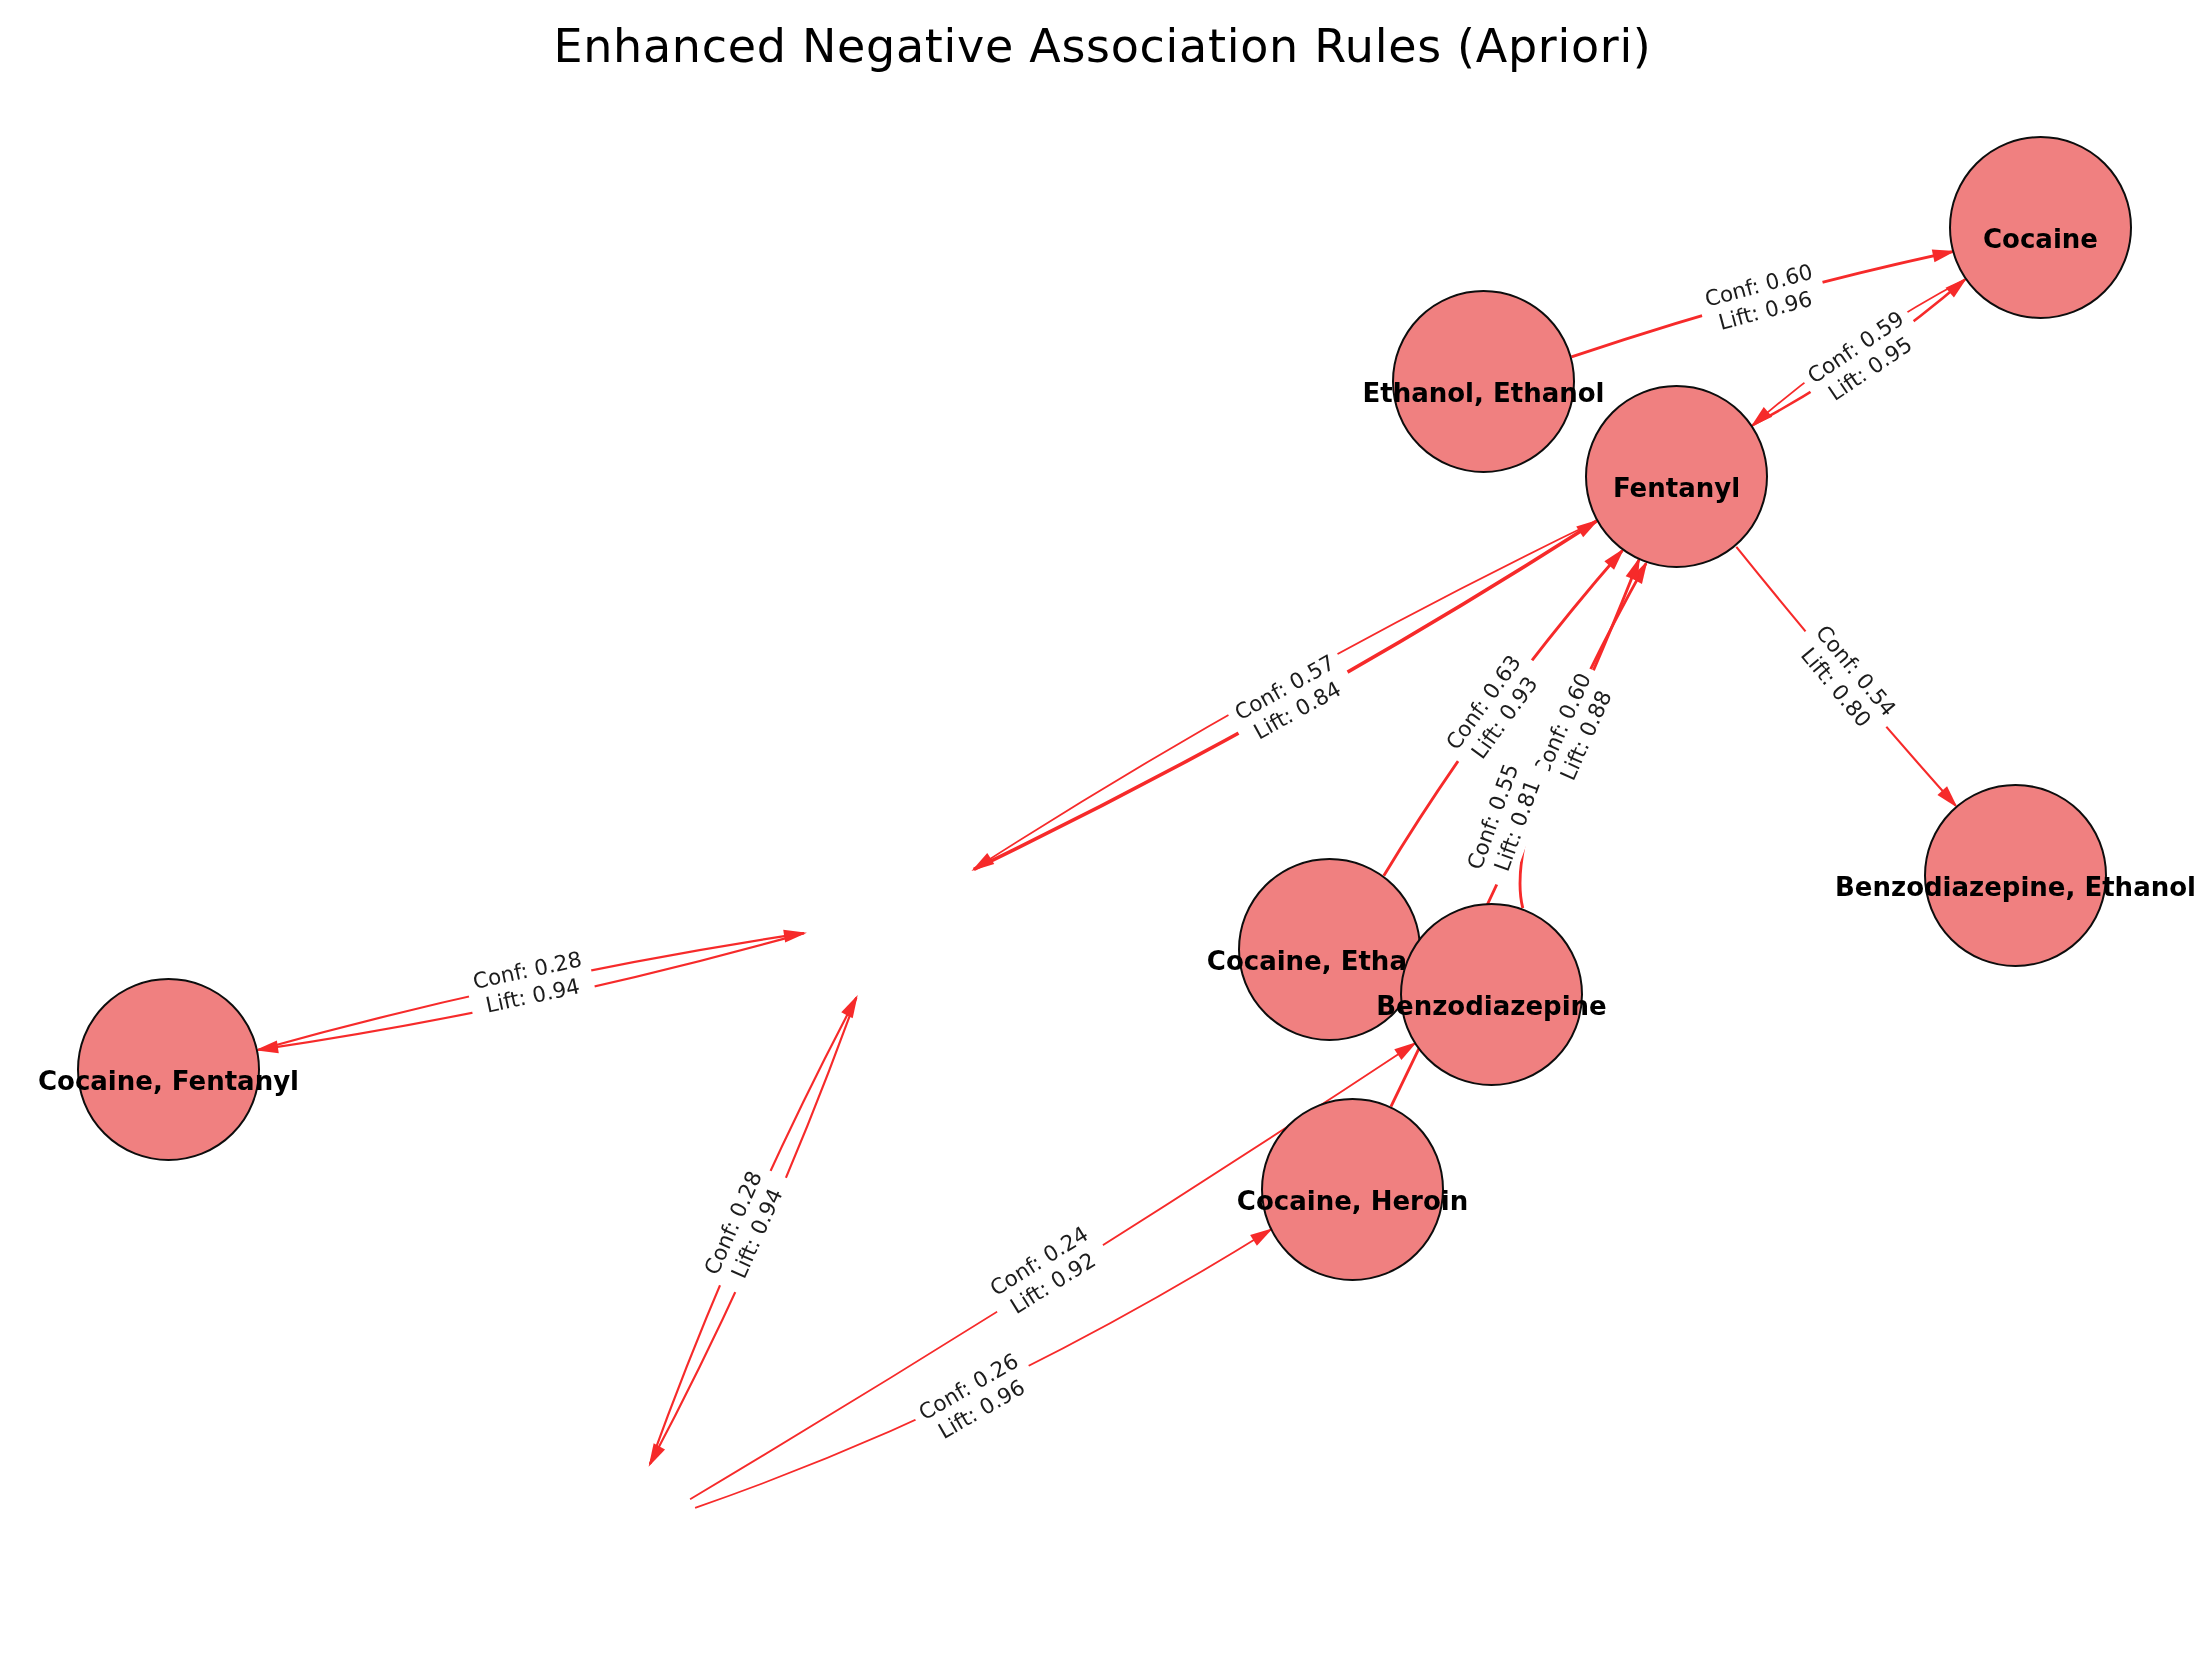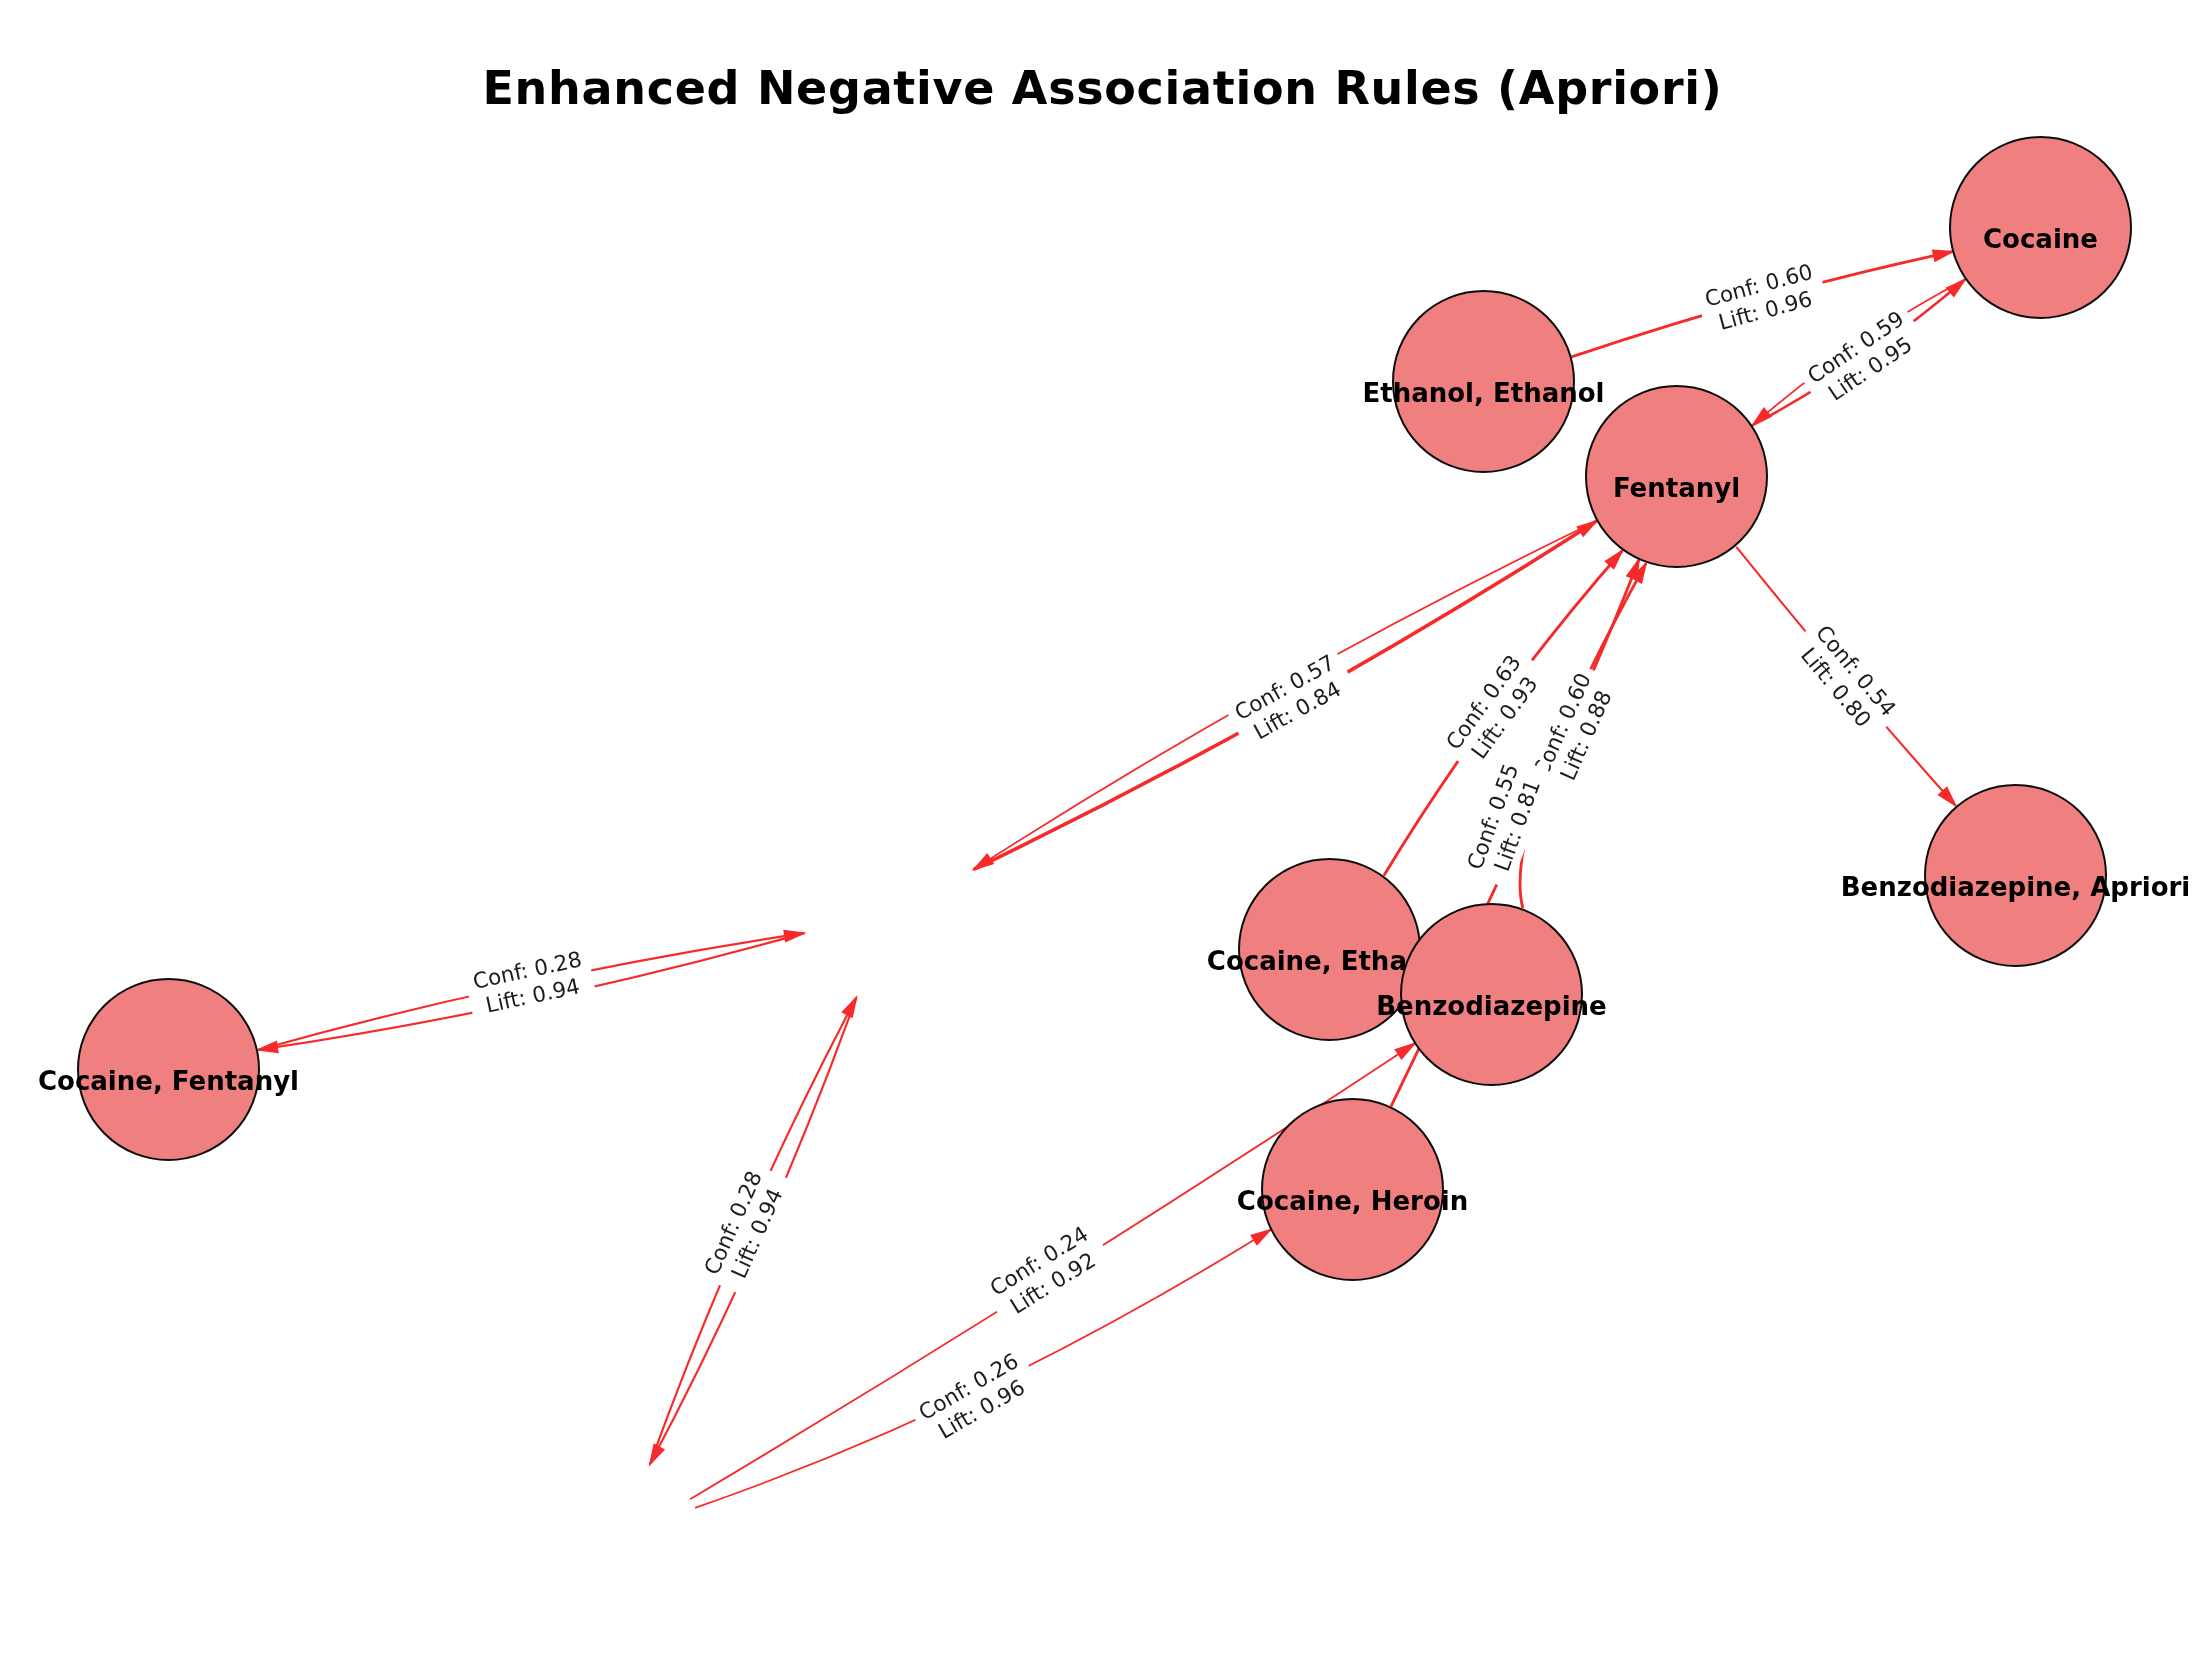--- a/index.html
+++ b/index.html
@@ -1,19 +1,19 @@
 <!DOCTYPE html>
 <html style="font-size:11.5px"><head>
 <meta charset="utf-8">
 <style>
   html,body{margin:0;padding:0;background:#ffffff;}
   #figure{position:relative;width:2205px;height:1667px;background:#ffffff;overflow:hidden;
           font-family:"DejaVu Sans","Liberation Sans",sans-serif;}
   #title{position:absolute;left:50%;top:18.6px;transform:translateX(-50%);
-         font-size:46px;font-weight:bold;color:#000000;letter-spacing:0.7px;white-space:nowrap;margin-top:42px;}
+         font-size:46px;font-weight:normal;color:#000000;letter-spacing:0.7px;white-space:nowrap;}
   #edges{position:absolute;left:0;top:0;}
   .node{position:absolute;width:183px;height:183px;border-radius:50%;
         background:#f08080;border:2.2px solid #0d0d0d;box-sizing:border-box;
         display:flex;align-items:center;justify-content:center;}
   .node-label{font-size:26px;font-weight:bold;color:#000000;white-space:nowrap;line-height:1;margin-top:23px;}
   .edge-label{position:absolute;transform:translate(-50%,-50%) rotate(var(--r));
               background:#ffffff;border-radius:7.2px;padding:2.9px 7.2px;
               font-size:21.5px;color:#1c1c1c;text-align:center;line-height:1.2;white-space:nowrap;}
 </style>
 </head>
@@ -62,21 +62,21 @@
   <div class="node" style="left:1949px;top:136px">
     <span class="node-label">Cocaine</span>
   </div>
   <div class="node" style="left:1392px;top:290px">
     <span class="node-label">Ethanol, Ethanol</span>
   </div>
   <div class="node" style="left:1585px;top:385px">
     <span class="node-label">Fentanyl</span>
   </div>
   <div class="node" style="left:1924px;top:784px">
-    <span class="node-label">Benzodiazepine, Apriori</span>
+    <span class="node-label">Benzodiazepine, Ethanol</span>
   </div>
   <div class="node" style="left:1238px;top:858px">
     <span class="node-label">Cocaine, Ethanol</span>
   </div>
   <div class="node" style="left:77px;top:978px">
     <span class="node-label">Cocaine, Fentanyl</span>
   </div>
   <div class="node" style="left:1400px;top:903px">
     <span class="node-label">Benzodiazepine</span>
   </div>

